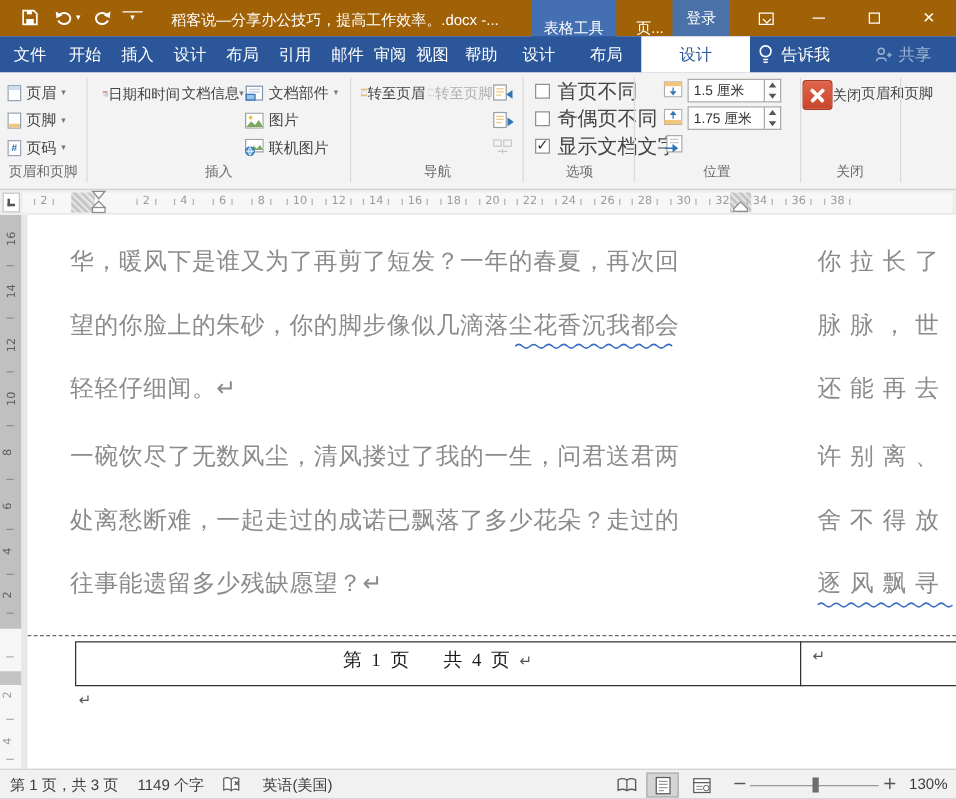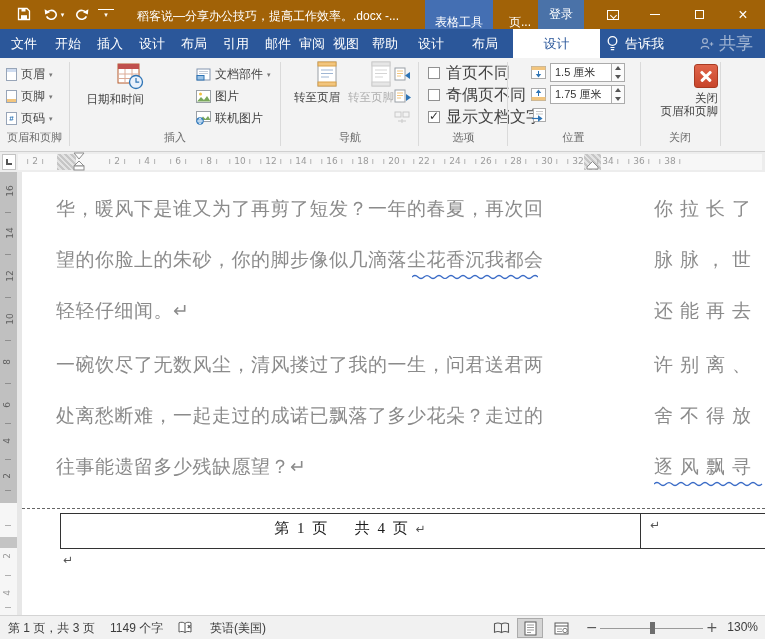--- a/index.html
+++ b/index.html
@@ -19,29 +19,29 @@
   .ico-min{width:10px;height:1px;background:#fff;display:inline-block}
   .ico-ribopt{width:12px;height:10px;border:1px solid #fff;display:inline-block;position:relative}
   .ico-ribopt::after{content:"";position:absolute;left:3px;top:2px;width:4px;height:4px;border-right:1px solid #fff;border-bottom:1px solid #fff;transform:rotate(45deg)}
 
   
   .tabrow{position:absolute;left:0;top:29px;width:765px;height:29px;background:#2b579a}
   .tab{position:absolute;top:0;height:29px;width:46px;display:flex;align-items:center;justify-content:center;
        font-size:13px;color:#fff;cursor:default;white-space:nowrap}
   .tab-active{background:#fff;color:#2b579a}
   .tellme{position:absolute;left:606px;top:0;height:29px;display:flex;align-items:center;gap:6px;font-size:13px;color:#fff}
-  .share{position:absolute;left:700px;top:0;height:29px;display:flex;align-items:center;gap:5px;font-size:17px;color:rgba(255,255,255,.55)}
+  .share{position:absolute;left:700px;top:0;height:29px;display:flex;align-items:center;gap:5px;font-size:13px;color:rgba(255,255,255,.55)}
 
   
   .ribbon{position:absolute;left:0;top:58px;width:765px;height:94px;background:#f3f3f3;border-bottom:1px solid #d0d0d0}
   .gsep{position:absolute;top:4px;width:1px;height:84px;background:#dadada}
   .glabel{position:absolute;top:72px;font-size:11px;color:#6a6a6a;text-align:center;white-space:nowrap}
   .smallbtn{position:absolute;height:20px;display:flex;align-items:center;gap:4px;font-size:12px;color:#444;cursor:default;white-space:nowrap}
   .dd{font-size:7px;color:#777;line-height:1}
-  .bigbtn{position:absolute;top:2px;display:flex;flex-direction:column;align-items:flex-end;cursor:default}
+  .bigbtn{position:absolute;top:2px;display:flex;align-items:center;cursor:default}
   .bigbtn .blabel{font-size:11.5px;color:#444;margin-top:3px;white-space:nowrap;text-align:center;line-height:1.15}
   .disabled .blabel{color:#b0b0b0}
   .minipage{width:11px;height:13px;background:#fff;border:1px solid #98a5b8;position:relative;flex:none}
   .minipage.hdr::before{content:"";position:absolute;left:0;top:0;right:0;height:3px;background:#cfdcf0}
   .minipage.ftr::before{content:"";position:absolute;left:0;bottom:0;right:0;height:3px;background:#f2c57e}
   .minipage.num{display:flex;align-items:center;justify-content:center;color:#2e74b5;font-size:8px;font-weight:bold}
   .chkrow{position:absolute;height:16px;display:flex;align-items:center;gap:6px;font-size:16px;color:#444;white-space:nowrap}
   .chk{width:12px;height:12px;background:#fff;border:1px solid #919191;position:relative;flex:none}
   .chk.on::after{content:"✓";position:absolute;left:0px;top:-3px;font-size:12px;color:#333;font-family:"DejaVu Sans",sans-serif}
   .spinfield{position:absolute;width:62px;height:19px;background:#fff;border:1px solid #ababab;font-size:11px;color:#333;
@@ -202,20 +202,29 @@
 
     <div class="bigbtn" style="left:82px;width:62px">
       <svg width="28" height="30" viewBox="0 0 28 30">
         <rect x="2" y="4" width="21" height="19" fill="#fff" stroke="#b85c2c"></rect>
         <rect x="2" y="4" width="21" height="5" fill="#c0504d"></rect>
         <path d="M2 14h21M2 18.5h21M9 9v14M16 9v14" stroke="#dcab97" fill="none"></path>
         <circle cx="20" cy="22" r="6.5" fill="#eaf1fb" stroke="#2e74b5" stroke-width="1.3"></circle>
         <path d="M20 18v4.2h3.2" stroke="#2e74b5" fill="none" stroke-width="1.2"></path>
       </svg>
       <span class="blabel">日期和时间</span>
+    </div>
+    <div class="bigbtn" style="left:145px;width:50px">
+      <svg width="22" height="28" viewBox="0 0 22 28">
+        <path d="M3 1.5h11l5 5v20H3z" fill="#fff" stroke="#8e9aa8"></path>
+        <rect x="5" y="11" width="12" height="7" fill="#9dc3e6" stroke="#2e74b5"></rect>
+        <path d="M6 21.5h10M6 24h7" stroke="#b0b7bf"></path>
+      </svg>
+      <span class="blabel">文档信息</span>
+      <span class="dd" style="margin-top:2px">▾</span>
     </div>
     <div class="smallbtn" style="left:196px;top:6px">
       <svg width="15" height="13" viewBox="0 0 15 13">
           <rect x="1" y="1" width="13" height="11" fill="#fff" stroke="#8496b0"></rect>
           <path d="M3 3.5h9M3 5.5h9" stroke="#c3ccd9"></path>
           <rect x="1" y="7.5" width="7" height="4.5" fill="#9dc3e6" stroke="#2e74b5"></rect>
         </svg>
       <span>文档部件</span>
         <span class="dd">▾</span>
     </div>

